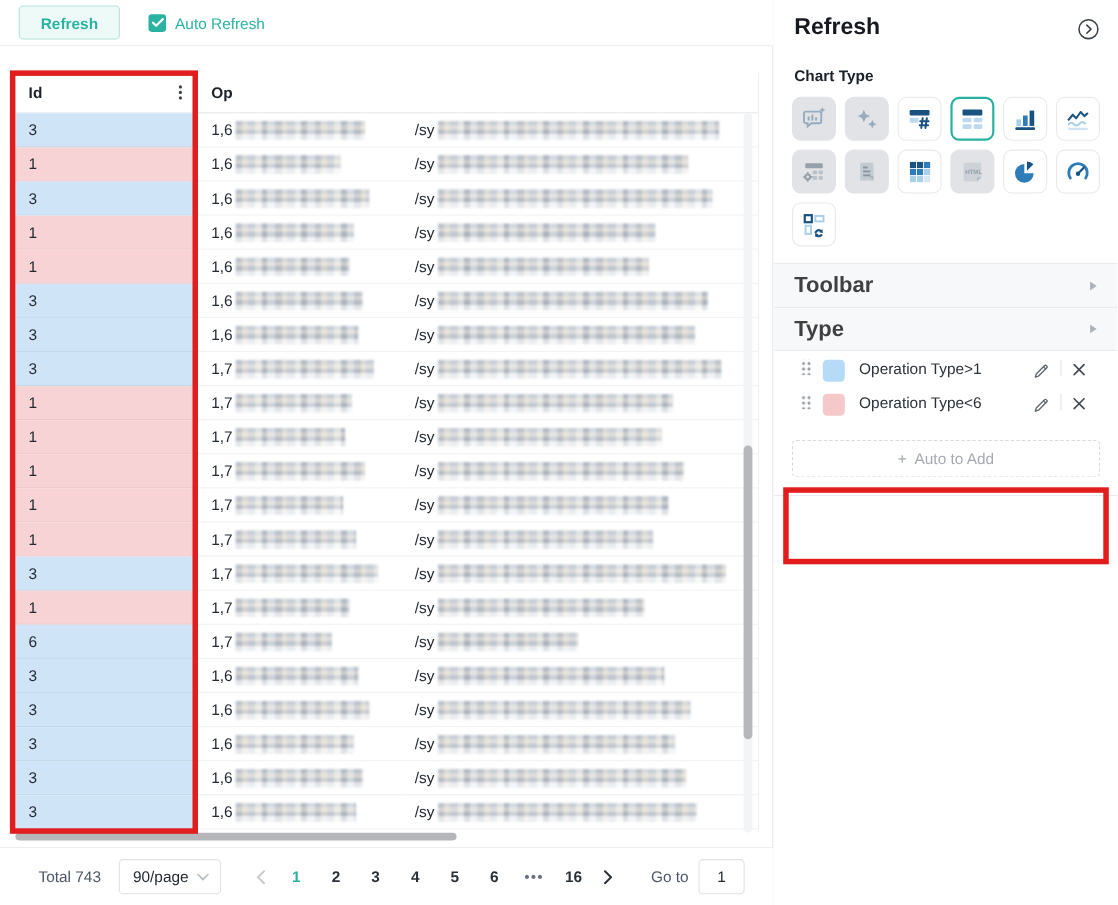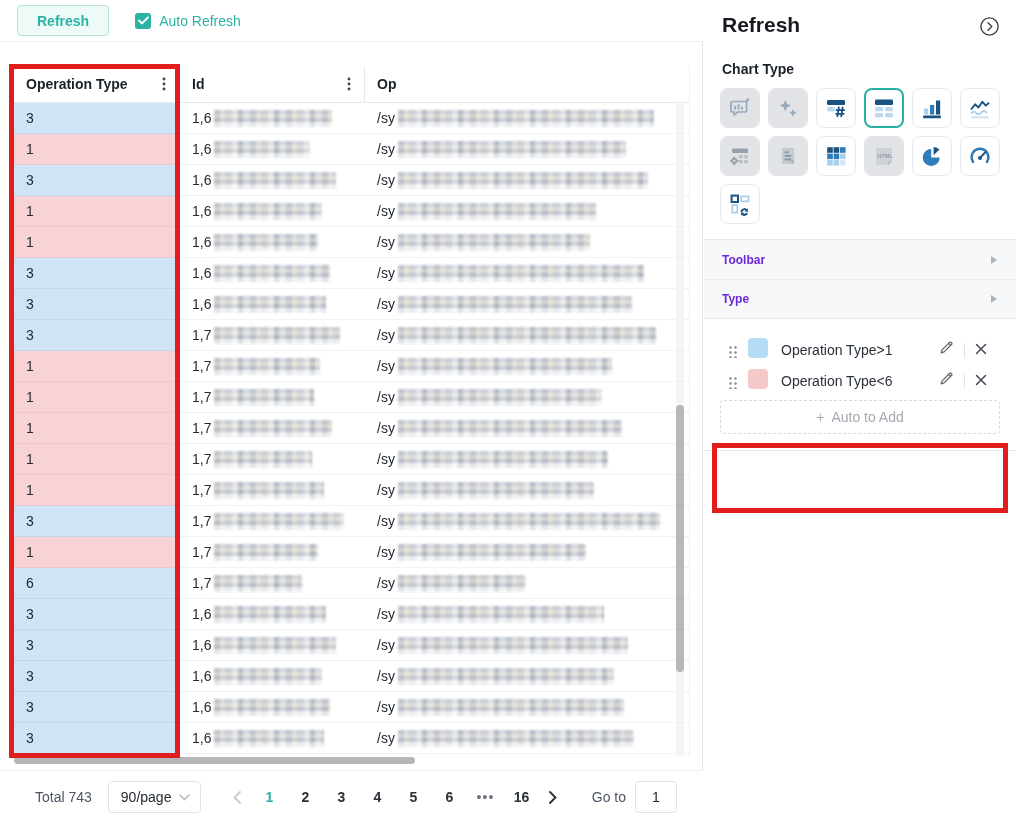--- a/index.html
+++ b/index.html
@@ -50,29 +50,29 @@
   .options-head{display:flex;align-items:center;justify-content:space-between;padding:13px 16px 0 18px}
   .options-title{font-size:21px;font-weight:700;color:#16191f}
   .collapse-btn{cursor:pointer;margin-top:2px}
   .ct-label{margin:24px 18px 0;font-size:14px;font-weight:700;color:#1b2129}
   .ct-grid{margin:11px 16px 0;display:flex;flex-wrap:wrap;gap:8px;width:284px}
   .ct-btn{width:40px;height:40px;border-radius:8px;background:#fff;border:1px solid #e7e9ec;display:flex;align-items:center;justify-content:center;cursor:pointer}
   .ct-btn.disabled{background:#e1e3e6;border-color:#e1e3e6}
   .ct-btn.selected{border:2px solid #27b1a1}
 
   .accordion{margin-top:15px}
-  .acc-item{height:40px;background:#f7f8fa;border-top:1px solid #e7e9ec;display:flex;align-items:center;justify-content:space-between;padding:0 19px 0 18px;font-size:12px;font-weight:700;color:#6d28d9;cursor:pointer}
+  .acc-item{height:40px;background:#f7f8fa;border-top:1px solid #e7e9ec;display:flex;align-items:center;justify-content:space-between;padding:0 19px 0 18px;font-size:20px;font-weight:700;color:#404040;cursor:pointer}
   .acc-item:last-child{border-bottom:1px solid #e7e9ec}
   .tri{width:0;height:0}
   .tri-right{border-left:6px solid #aeb3bb;border-top:4.5px solid transparent;border-bottom:4.5px solid transparent}
   .tri-down{border-top:6px solid #8f959e;border-left:4.5px solid transparent;border-right:4.5px solid transparent}
 
   .cf-content{padding:8px 16px 0;border-bottom:1px solid #e7e9ec}
   .rules-list{padding:0 0 2px}
-  .rule{height:31px;display:flex;align-items:flex-end;padding:0 10px 0 8px}
+  .rule{height:31px;display:flex;align-items:flex-start;padding:0 10px 0 8px}
   .drag-handle{width:9px;height:14px;margin-right:11px;cursor:grab;
     background-image:radial-gradient(circle,#9aa0a8 1.2px,transparent 1.5px);background-size:5px 5px;background-position:0 1px}
   .swatch{width:20px;height:20px;border-radius:4px;margin-right:13px;flex:none}
   .rule-label{flex:1;font-size:14px;color:#2b313a}
   .icon-btn{padding:3px;cursor:pointer;display:flex;align-items:center}
   .rule-divider{width:1px;height:15px;background:#e0e2e6;margin:0 7px}
   .add-btn{margin:9px 0 16px;height:34px;border:1px dashed #d7dade;border-radius:4px;display:flex;align-items:center;justify-content:center;gap:7px;color:#a5aab2;font-size:14px;cursor:pointer}
 
   
   .annotation{position:absolute;border:5px solid #e11d1d;pointer-events:none;z-index:60}
@@ -91,30 +91,20 @@
         <svg width="11" height="9" viewBox="0 0 11 9" fill="none" stroke="#fff" stroke-width="2" stroke-linecap="round" stroke-linejoin="round">
             <path d="M1 4.6 L4 7.4 L10 1.4"></path>
           </svg>
       </span>
       <span>Auto Refresh</span>
     </div>
   </div>
 
   <div class="table">
     <div class="grid-row thead">
-      <div class="th">
-        <span>Operation Type</span>
-        <span class="kebab">
-            <svg width="14" height="16" viewBox="0 0 14 16" fill="#3b424b">
-              <circle cx="7" cy="3" r="1.45"></circle>
-              <circle cx="7" cy="8" r="1.45"></circle>
-              <circle cx="7" cy="13" r="1.45"></circle>
-            </svg>
-          </span>
-      </div>
       <div class="th">
         <span>Id</span>
         <span class="kebab">
             <svg width="14" height="16" viewBox="0 0 14 16" fill="#3b424b">
               <circle cx="7" cy="3" r="1.45"></circle>
               <circle cx="7" cy="8" r="1.45"></circle>
               <circle cx="7" cy="13" r="1.45"></circle>
             </svg>
           </span>
       </div>

